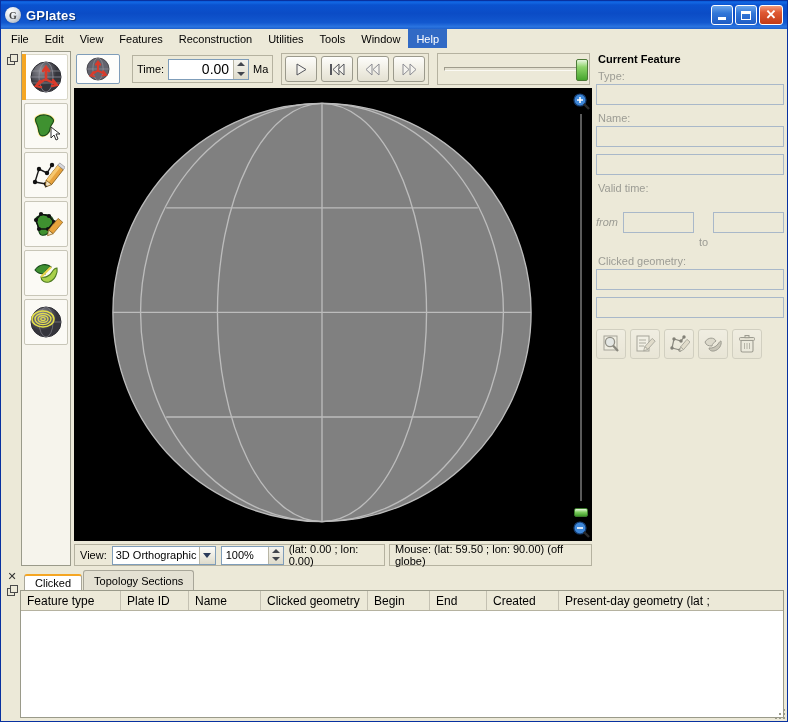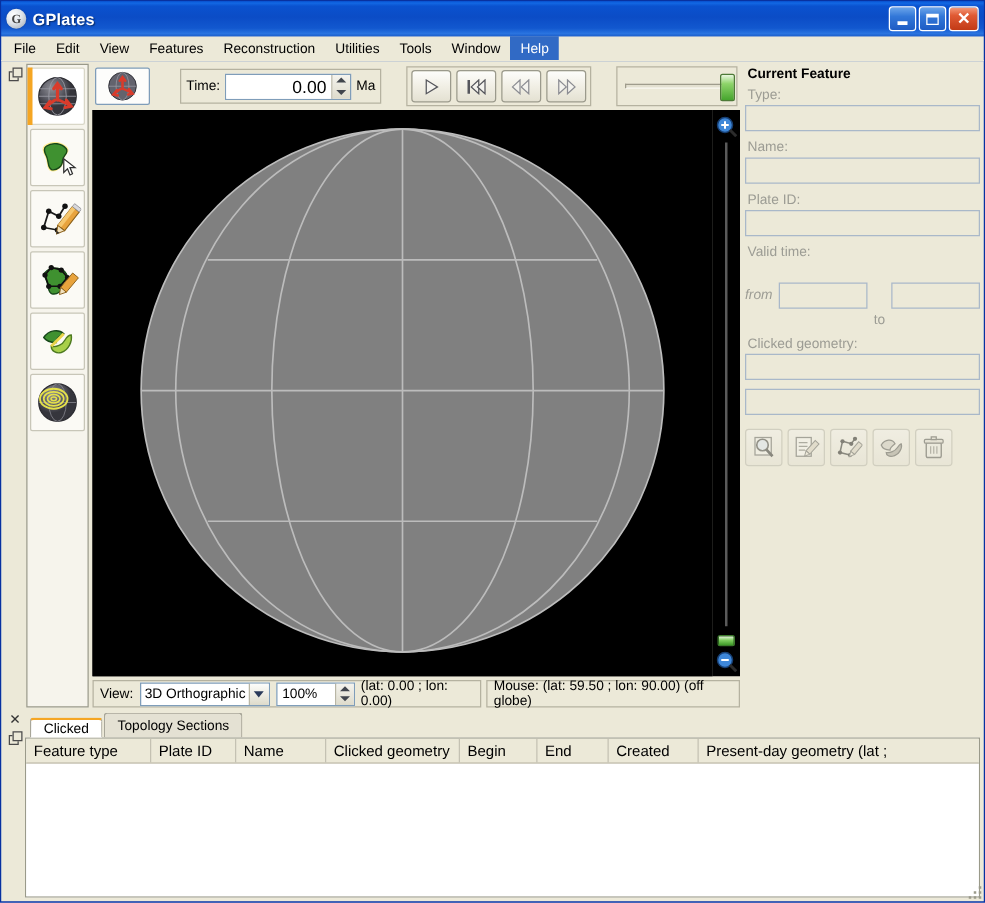--- a/index.html
+++ b/index.html
@@ -171,21 +171,21 @@
     display: flex;
     flex-direction: column;
     min-width: 0;
   }
 
   
   .anim-bar {
     flex: 0 0 34px;
     display: flex;
     align-items: center;
-    gap: 20px;
+    gap: 8px;
     background: #ece9d8;
     padding: 2px 2px 3px 2px;
   }
   .anim-group {
     display: flex;
     align-items: center;
     border: 1px solid #b5b2a0;
     background: #ece9d8;
     height: 28px;
     padding: 0 4px;
@@ -193,21 +193,21 @@
   }
   .anim-label { font-size: 11px; color:#000; }
   .spin-wrap {
     display: flex;
     align-items: stretch;
     height: 21px;
     border: 1px solid #7f9db9;
     background: #fff;
   }
   .spin-input {
-    width: 84px;
+    width: 64px;
     display:flex; align-items:center; justify-content:flex-end;
     padding-right: 4px;
     font-size: 14px;
     background:#fff;
     color:#000;
   }
   .spin-arrows {
     width: 15px;
     background: linear-gradient(180deg,#f4f3ee,#dedbcb);
     border-left: 1px solid #b9b6a5;
@@ -743,21 +743,20 @@
 
       <div class="feature-dock">
         <div class="fd-title">Current Feature</div>
 
         <div class="fd-label">Type:</div>
         <div class="fd-field"></div>
 
         <div class="fd-label">Name:</div>
         <div class="fd-field"></div>
 
-        <div class="fd-label">Plate ID:</div>
         <div class="fd-field"></div>
 
         <div class="fd-label">Valid time:</div>
         <div class="fd-valid">
           <span class="ital">from</span>
           <span class="vf"></span>
           <span class="ital" style="font-style:normal;margin-top:40px;">to</span>
           <span class="vf"></span>
         </div>
 

